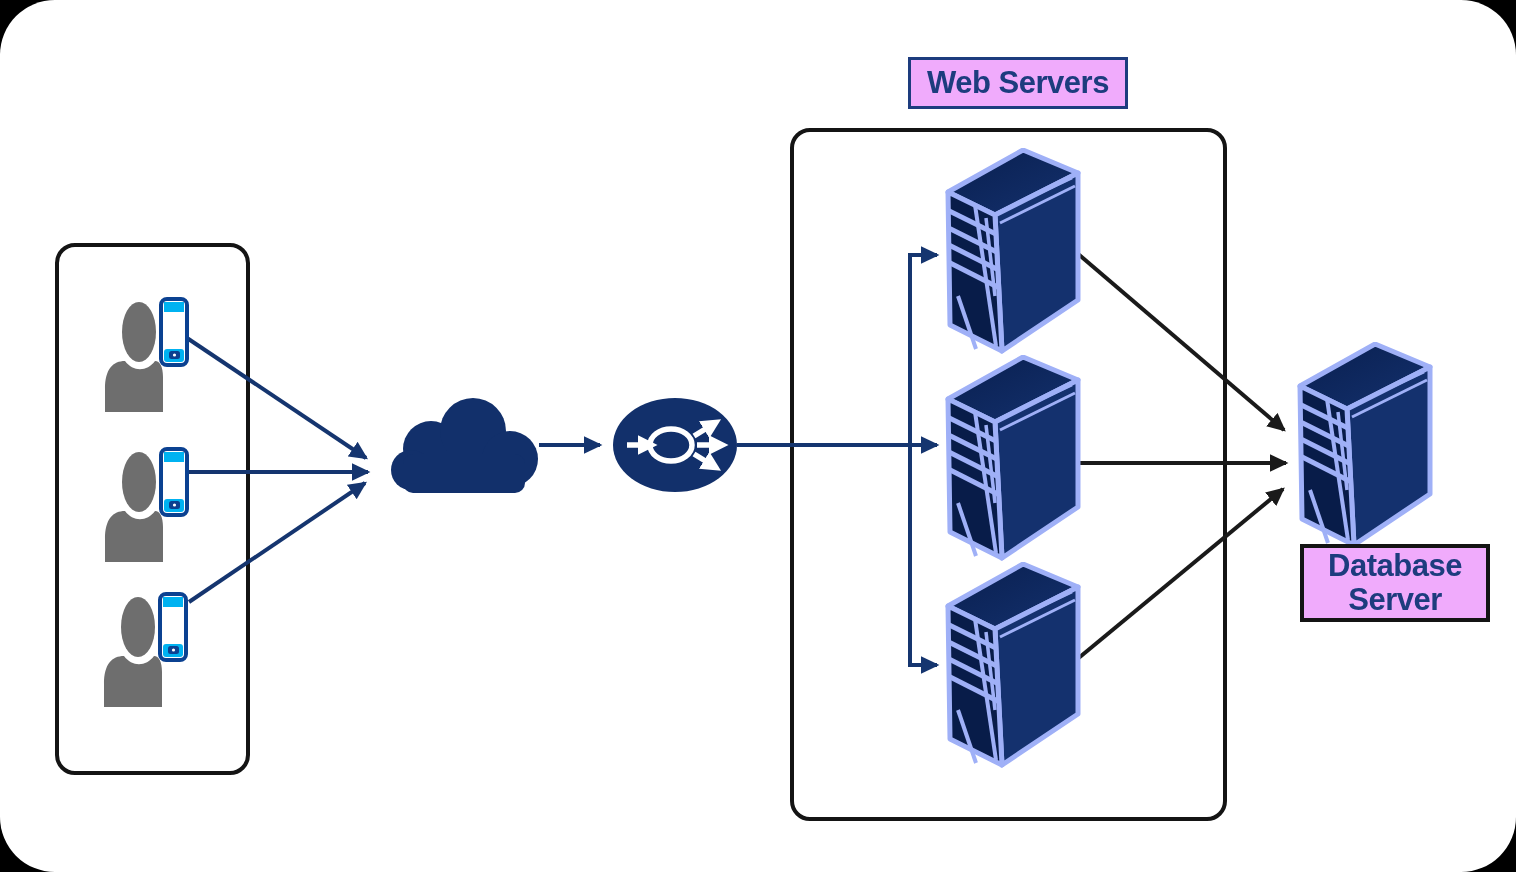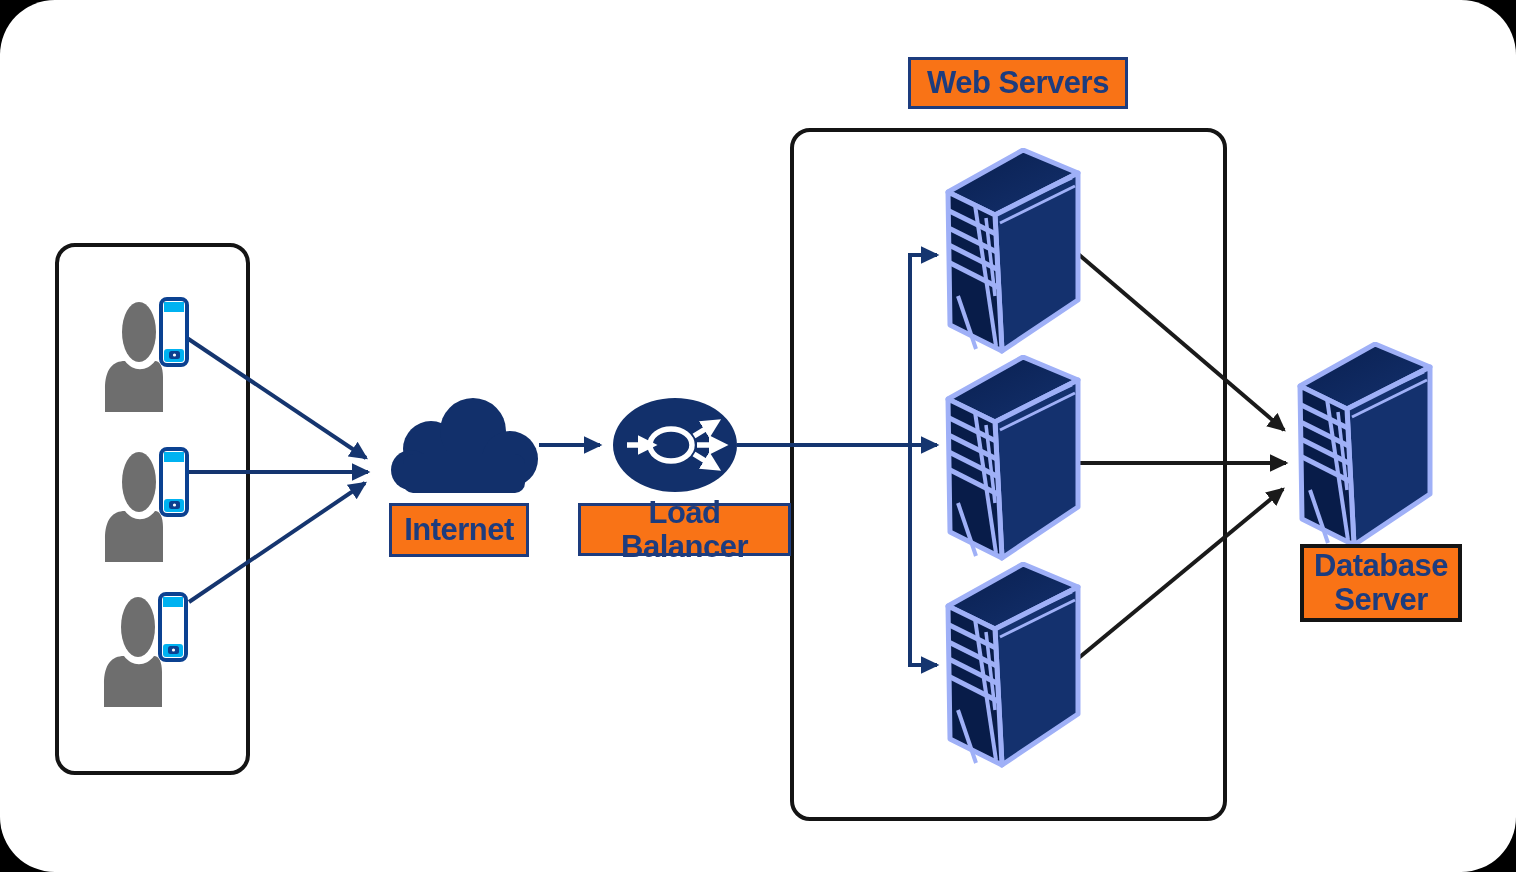--- a/index.html
+++ b/index.html
@@ -1,21 +1,21 @@
 <!DOCTYPE html>
 <html><head>
 <meta charset="utf-8">
 <style>
   html,body{margin:0;padding:0;background:#000;}
   .stage{position:relative;width:1516px;height:872px;background:#000;overflow:hidden;
          font-family:"Liberation Sans","DejaVu Sans",sans-serif;}
   .card{position:absolute;left:0;top:0;width:1516px;height:872px;background:#ffffff;border-radius:55px;}
   .container-box{position:absolute;border:4px solid #141414;border-radius:20px;background:transparent;}
   .label-box{position:absolute;display:flex;align-items:center;justify-content:center;text-align:center;
-             background:#f97316;color:#1d3c7e;font-weight:bold;font-size:31px;letter-spacing:-0.5px;
+             background:#f0abfc;color:#1d3c7e;font-weight:bold;font-size:31px;letter-spacing:-0.5px;
              line-height:34px;}
   .label-black{border:4px solid #141414;}
   .label-navy{border:3px solid #1d3c7e;}
   svg.icon{position:absolute;overflow:visible;}
   svg.edges{position:absolute;left:0;top:0;}
 </style>
 </head>
 <body>
 
 <div class="stage">
@@ -130,25 +130,19 @@
       <use href="#sym-server"></use>
     </svg>
   <svg class="icon" style="left:945px;top:562px;width:136px;height:206px" viewBox="0 0 136 206">
       <use href="#sym-server"></use>
     </svg>
 
   <svg class="icon" style="left:1297px;top:342px;width:136px;height:206px" viewBox="0 0 136 206">
       <use href="#sym-server"></use>
     </svg>
 
-  <div class="label-box label-navy" style="left:389px;top:503px;width:134px;height:48px;">
-    <span>Internet</span>
-  </div>
-  <div class="label-box label-navy" style="left:578px;top:503px;width:207px;height:47px;">
-    <span>Load Balancer</span>
-  </div>
   <div class="label-box label-navy" style="left:908px;top:57px;width:214px;height:46px;">
     <span>Web Servers</span>
   </div>
-  <div class="label-box label-black" style="left:1300px;top:544px;width:162px;height:78px;padding:0 10px;box-sizing:border-box;">
+  <div class="label-box label-black" style="left:1300px;top:544px;width:190px;height:78px;padding:0 10px;box-sizing:border-box;">
     <span>Database Server</span>
   </div>
 </div>
 
 </body></html>

